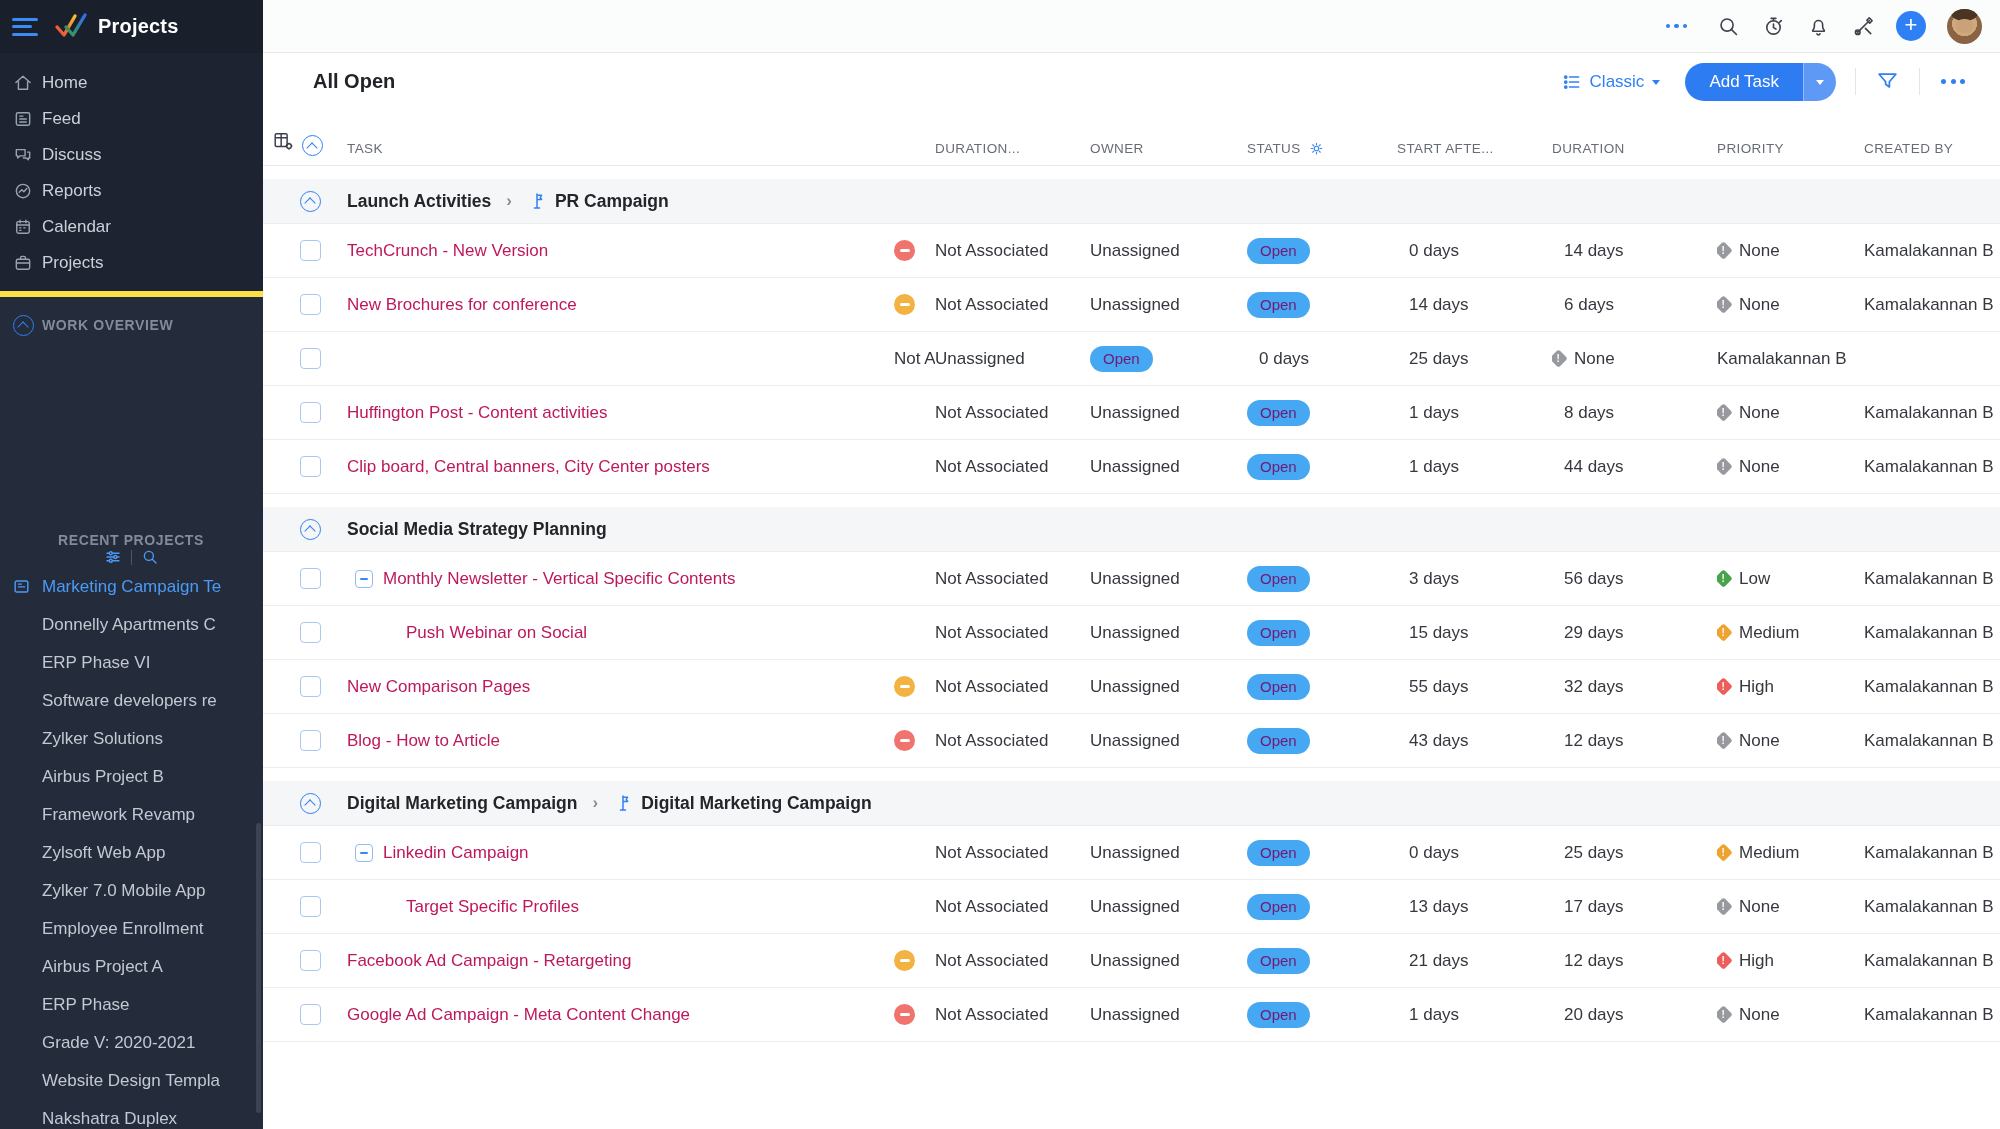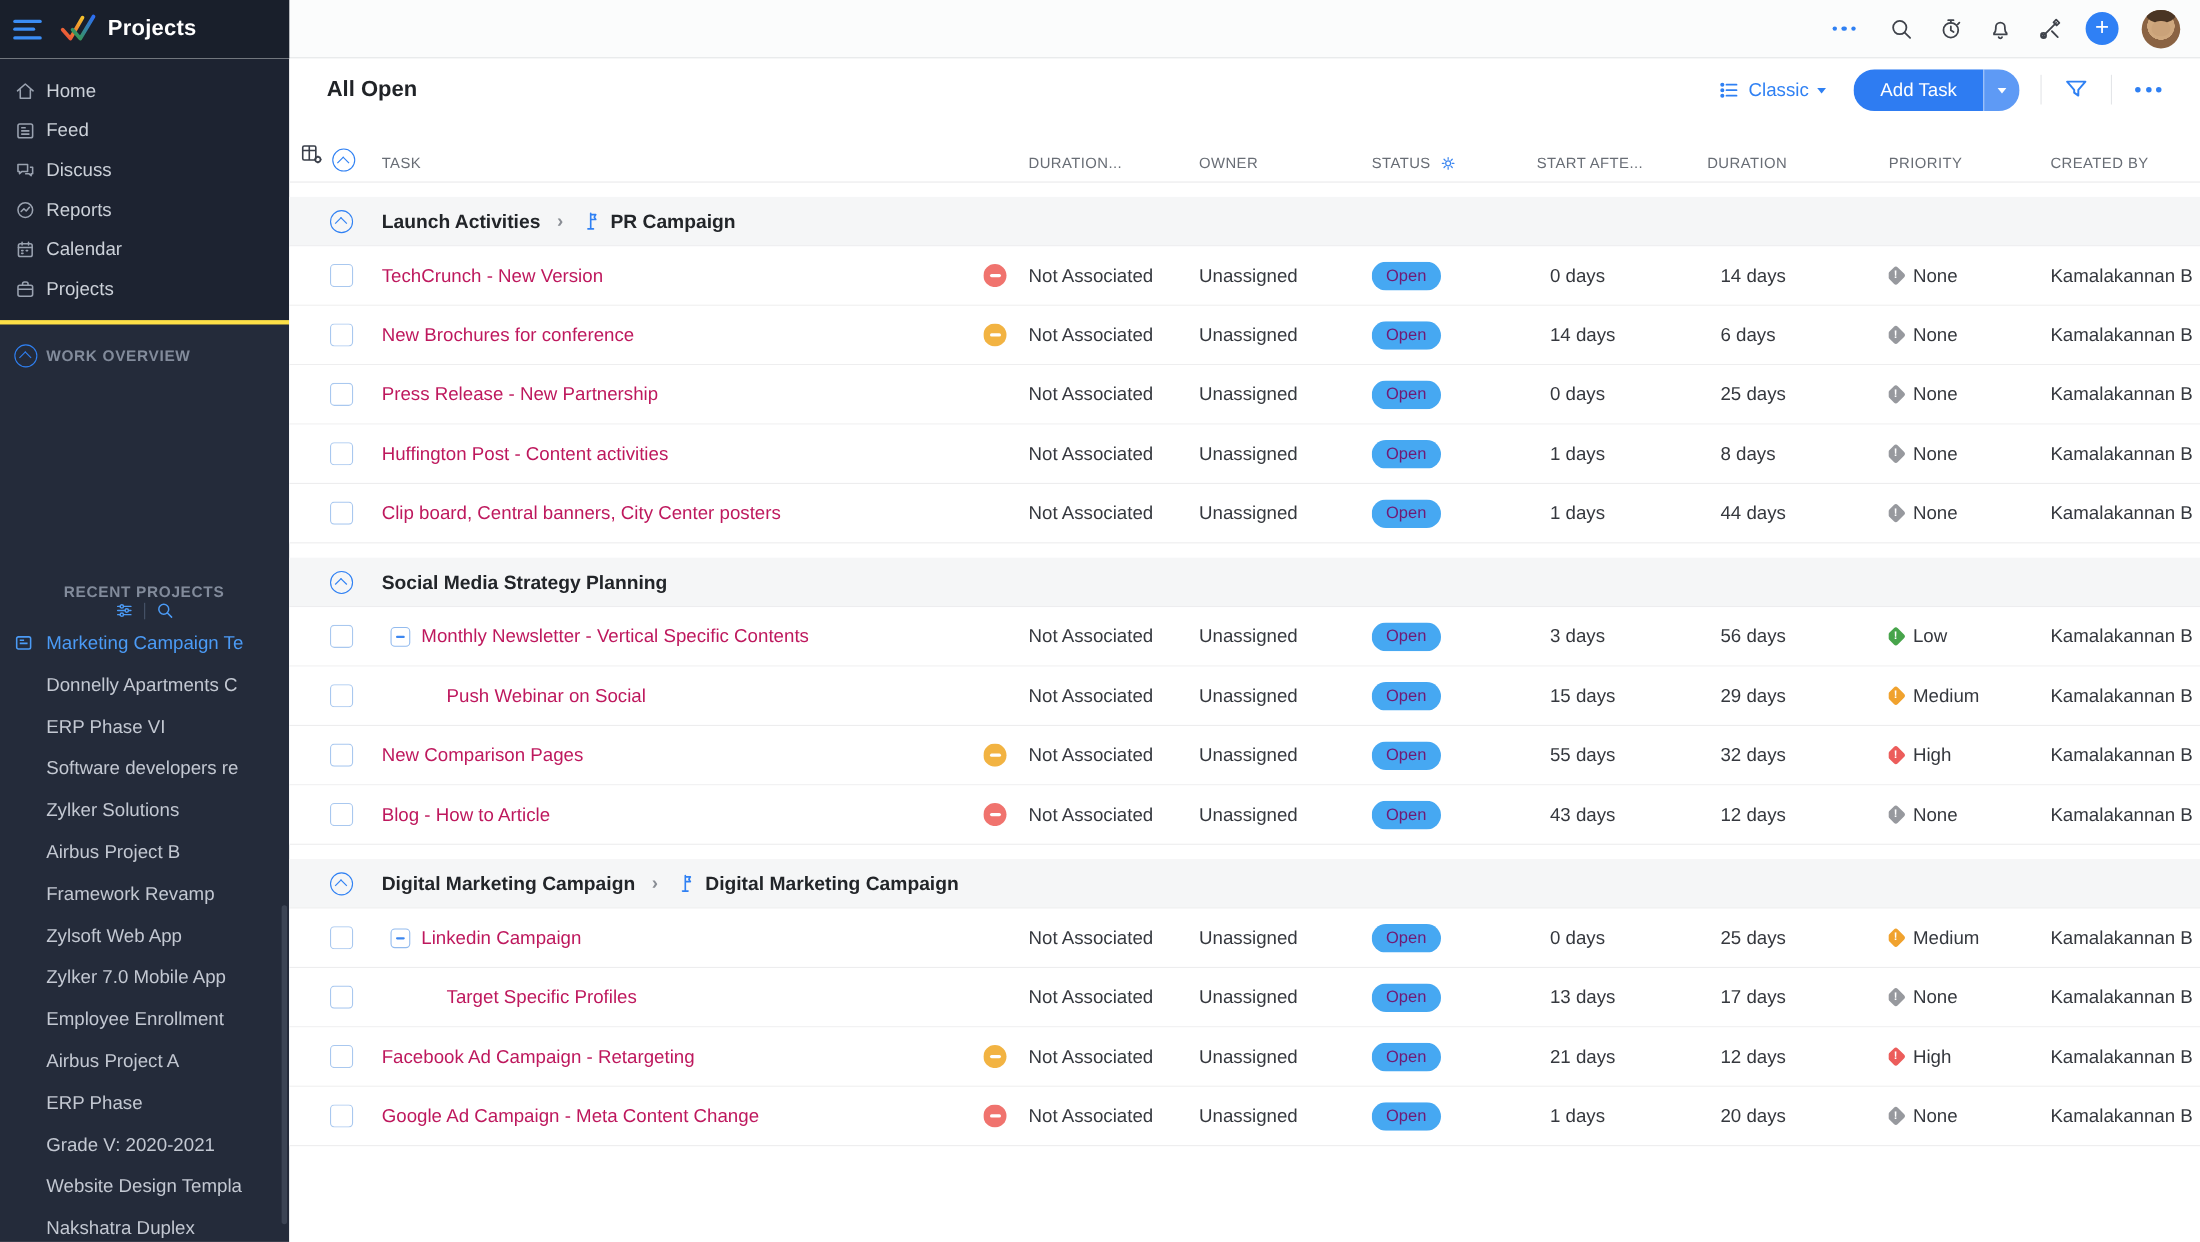--- a/index.html
+++ b/index.html
@@ -40,21 +40,21 @@
   .avatar{ width:35px; height:35px; border-radius:50%; cursor:pointer; overflow:hidden;
     background:radial-gradient(circle at 50% 42%, #cfa87e 0 46%, #8a6343 47% 100%); position:relative;}
   .avatar::before{ content:""; position:absolute; top:-4px; left:4px; width:27px; height:16px;
     border-radius:50%; background:#4a3524;}
   .avatar::after{ content:""; position:absolute; top:10px; left:9px; width:17px; height:14px;
     border-radius:45%; background:#caa279;}
 
   
   .sidebar{ position:absolute; top:53px; left:0; width:263px; height:1076px;
     background:var(--side-lower); overflow:hidden;}
-  .side-main{ background:var(--side-upper); padding:12px 0 10px 0; border-bottom:4px solid #fde047;}
+  .side-main{ background:var(--side-upper); padding:12px 0 10px 0; border-bottom:6px solid #fde047;}
   .side-item{ height:36px; display:flex; align-items:center; padding-left:13px; cursor:pointer;}
   .side-item .s-icon{ width:20px; height:20px; color:#9aa2b0; margin-right:9px; flex:none;}
   .side-item .s-icon svg{ width:20px; height:20px;}
   .side-item .s-label{ color:#ccd1d9; font-size:17px;}
 
   .section-head{ height:36px; margin-top:10px; display:flex; align-items:center;
     padding-left:13px; padding-right:14px; cursor:pointer;}
   .sec-label{ color:#828b9b; font-size:14px; font-weight:700; letter-spacing:.6px;}
   .section-head .circ-chev{ margin-right:8px; }
   .section-head.rp{ margin-top:9px; flex-direction:column;}
@@ -75,21 +75,21 @@
 
   
   .circ-chev{ width:21px; height:21px; border:1.6px solid var(--accent); border-radius:50%;
     position:relative; flex:none; color:var(--accent); cursor:pointer;}
   .circ-chev::after{ content:""; position:absolute; width:7px; height:7px; left:5px; top:7.5px;
     border-top:1.8px solid currentColor; border-left:1.8px solid currentColor; transform:rotate(45deg);}
 
   
   .main{ position:absolute; top:53px; left:263px; width:1737px; height:1076px; background:#fff;}
   .view-header{ height:57px; display:flex; align-items:center; justify-content:space-between;
-    padding:0 33px 0 34px;}
+    padding:0 33px 0 34px;margin-left:16px;}
   .page-title{ font-size:20px; font-weight:600; color:#202327;}
   .view-controls{ display:flex; align-items:center; gap:19px;}
   .classic-sel{ display:flex; align-items:center; gap:8px; color:var(--accent); font-size:17px; cursor:pointer;}
   .classic-sel svg{ width:20px; height:20px;}
   .chev-down{ width:0; height:0; border-left:4.5px solid transparent; border-right:4.5px solid transparent;
     border-top:5.5px solid var(--accent); margin-top:2px;}
   .add-task{ display:flex; height:38px; border-radius:19px; overflow:hidden; cursor:pointer; margin-left:6px;}
   .add-task .at-main{ background:#2e7cf2; color:#fff; font-size:17px; display:flex; align-items:center;
     padding:0 24px;}
   .add-task .at-arrow{ width:33px; background:#5e9af5; display:flex; align-items:center; justify-content:center;
@@ -498,24 +498,20 @@
                 <i>!</i>
               </span>
           <span>None</span>
         </div>
         <div class="cell c-created">Kamalakannan B</div>
       </div>
           <div class="trow">
         <div class="cell">
               <span class="checkbox"></span>
             </div>
-        <div class="cell c-task">
-
-          <span class="t-name">Press Release - New Partnership</span>
-        </div>
         <div class="cell"></div>
         <div class="cell c-assoc">Not Associated</div>
         <div class="cell c-owner">Unassigned</div>
         <div class="cell c-status"><span class="badge">Open</span></div>
         <div class="cell c-start">0 days</div>
         <div class="cell c-dur">25 days</div>
         <div class="cell c-prio p-none">
           <span class="diamond">
                 <i>!</i>
               </span>

